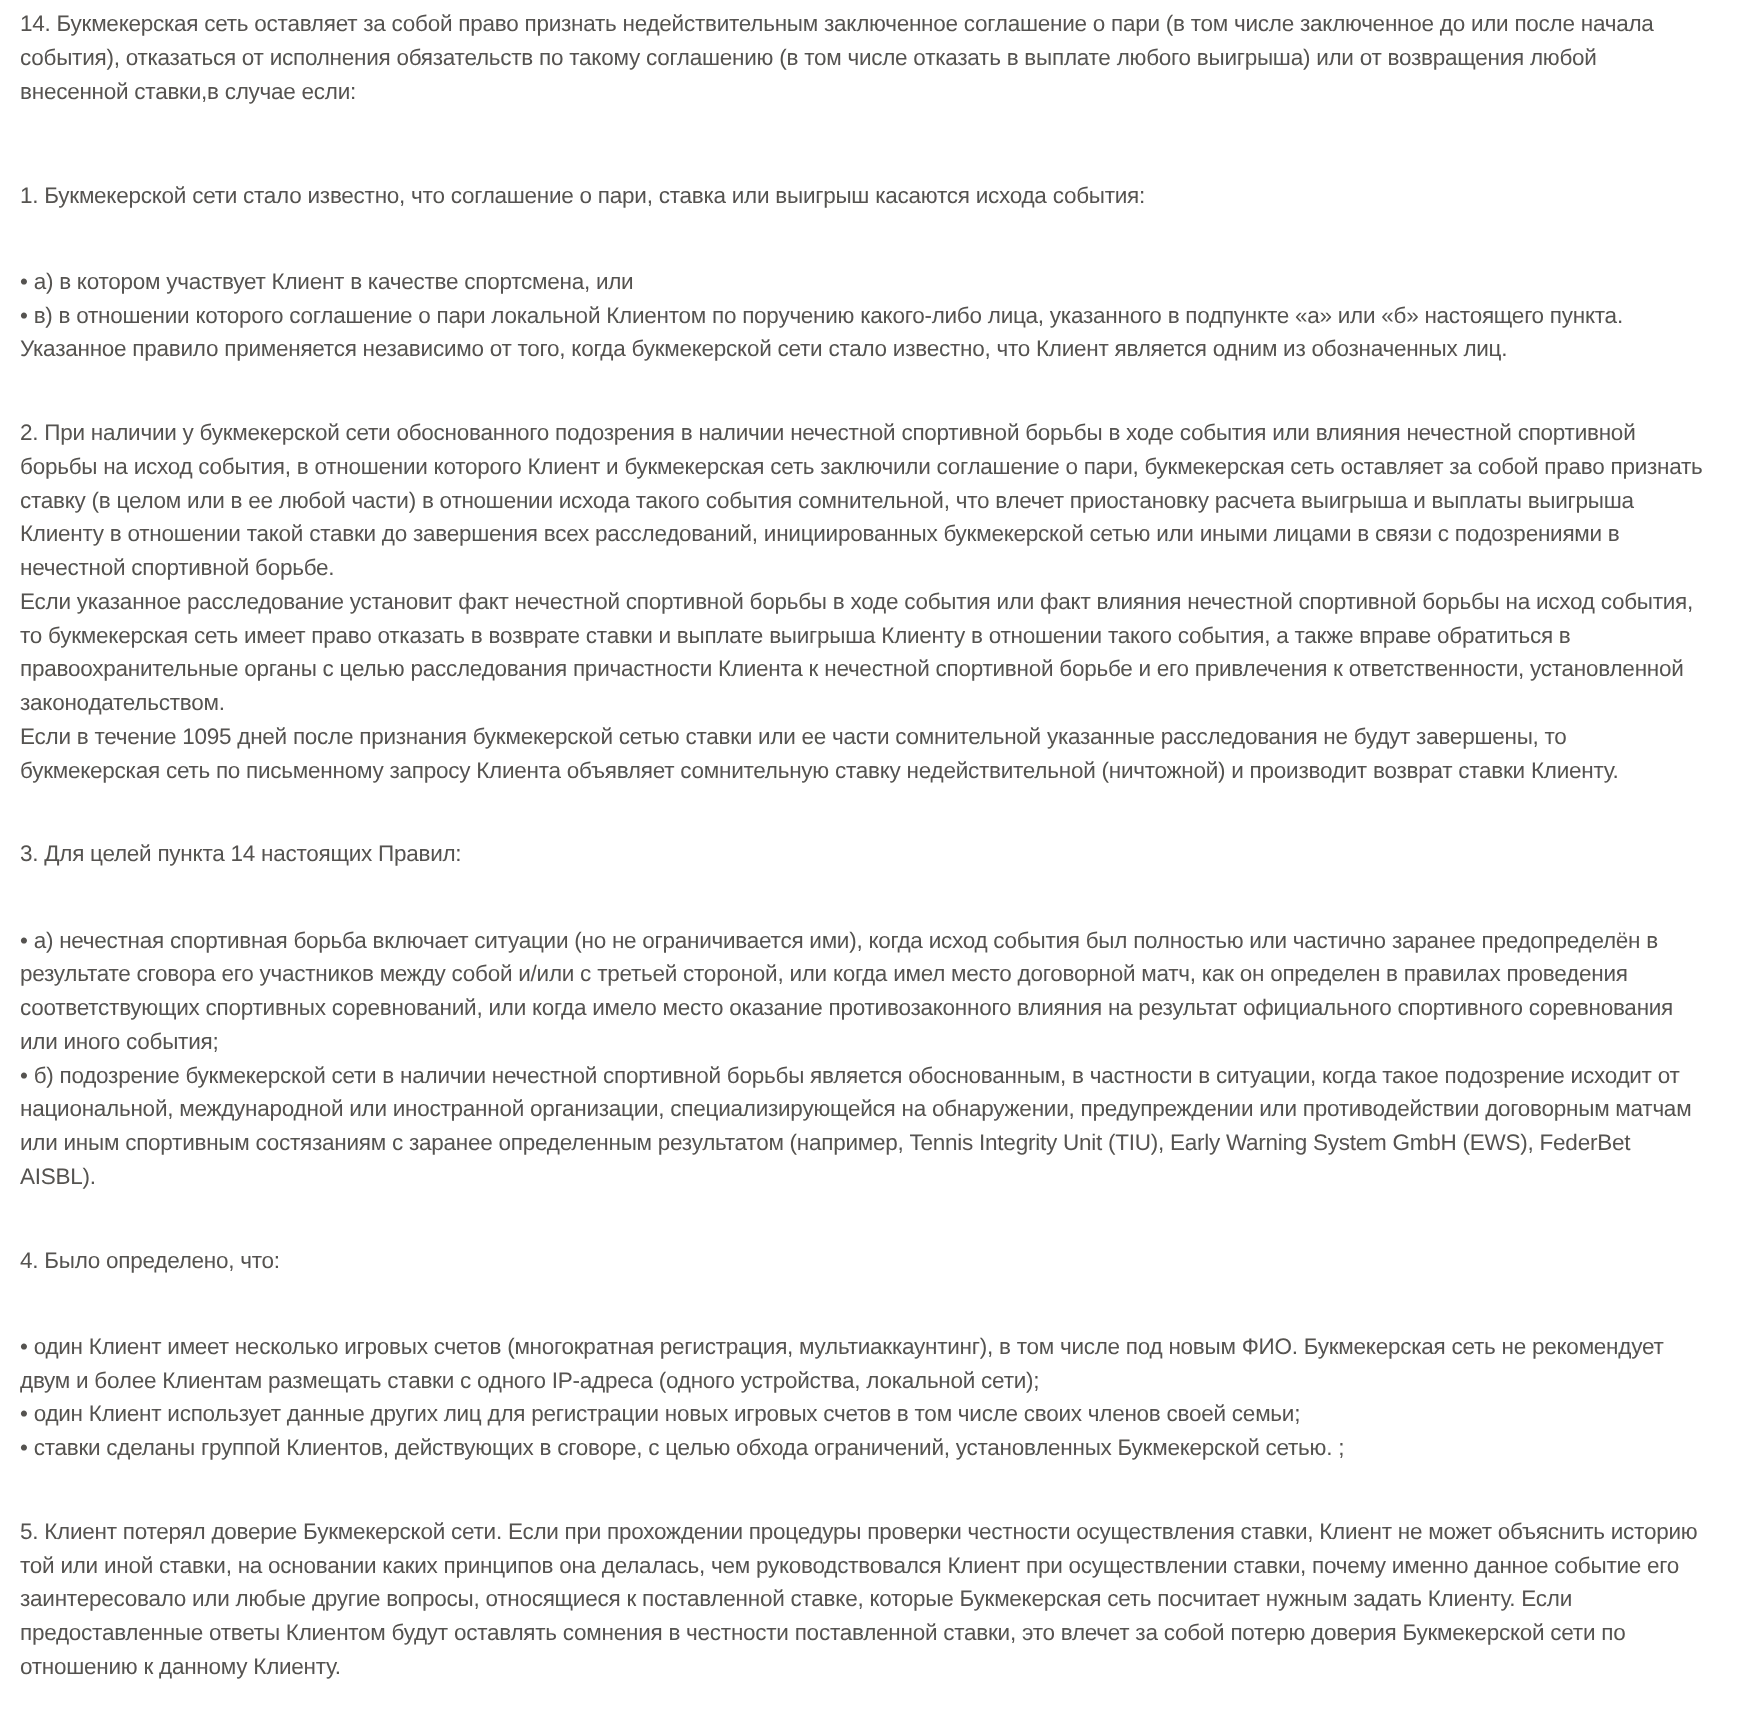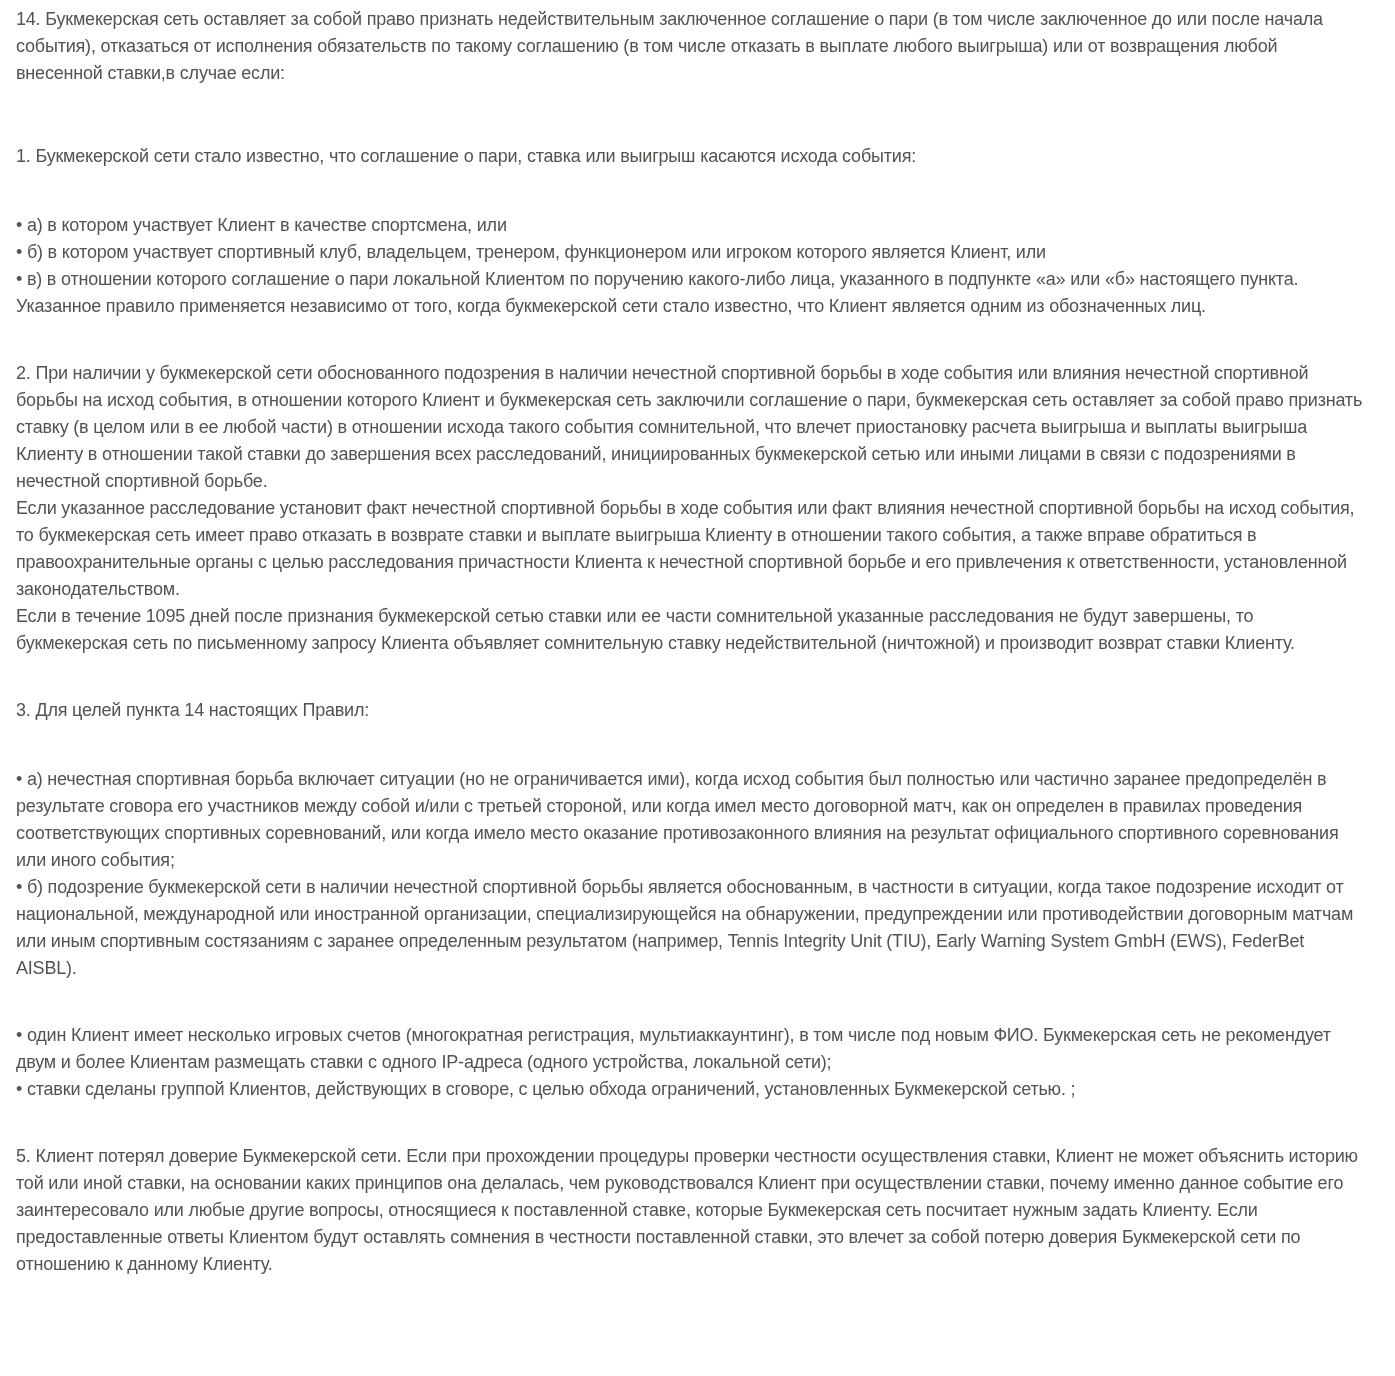--- a/index.html
+++ b/index.html
@@ -40,39 +40,40 @@
 <body>
 
 <div class="doc">
 
   <p class="block intro">14. Букмекерская сеть оставляет за собой право признать недействительным заключенное соглашение о пари (в том числе заключенное до или после начала события), отказаться от исполнения обязательств по такому соглашению (в том числе отказать в выплате любого выигрыша) или от возвращения любой внесенной ставки,в случае если:</p>
 
   <p class="block heading-block">1. Букмекерской сети стало известно, что соглашение о пари, ставка или выигрыш касаются исхода события:</p>
 
   <div class="block">
     <div class="line">• а) в котором участвует Клиент в качестве спортсмена, или</div>
-    <div class="line">• б) в котором участвует спортивный клуб, владельцем, тренером, функционером или игроком которого является Клиент, или</div>
     <div class="line">• в) в отношении которого соглашение о пари локальной Клиентом по поручению какого-либо лица, указанного в подпункте «а» или «б» настоящего пункта.</div>
     <div class="line">Указанное правило применяется независимо от того, когда букмекерской сети стало известно, что Клиент является одним из обозначенных лиц.</div>
   </div>
 
   <div class="block">
     <div class="line">2. При наличии у букмекерской сети обоснованного подозрения в наличии нечестной спортивной борьбы в ходе события или влияния нечестной спортивной борьбы на исход события, в отношении которого Клиент и букмекерская сеть заключили соглашение о пари, букмекерская сеть оставляет за собой право признать ставку (в целом или в ее любой части) в отношении исхода такого события сомнительной, что влечет приостановку расчета выигрыша и выплаты выигрыша Клиенту в отношении такой ставки до завершения всех расследований, инициированных букмекерской сетью или иными лицами в связи с подозрениями в нечестной спортивной борьбе.</div>
     <div class="line">Если указанное расследование установит факт нечестной спортивной борьбы в ходе события или факт влияния нечестной спортивной борьбы на исход события, то букмекерская сеть имеет право отказать в возврате ставки и выплате выигрыша Клиенту в отношении такого события, а также вправе обратиться в правоохранительные органы с целью расследования причастности Клиента к нечестной спортивной борьбе и его привлечения к ответственности, установленной законодательством.</div>
     <div class="line">Если в течение 1095 дней после признания букмекерской сетью ставки или ее части сомнительной указанные расследования не будут завершены, то букмекерская сеть по письменному запросу Клиента объявляет сомнительную ставку недействительной (ничтожной) и производит возврат ставки Клиенту.</div>
   </div>
 
   <p class="block heading-block">3. Для целей пункта 14 настоящих Правил:</p>
 
   <div class="block">
     <div class="line">• а) нечестная спортивная борьба включает ситуации (но не ограничивается ими), когда исход события был полностью или частично заранее предопределён в результате сговора его участников между собой и/или с третьей стороной, или когда имел место договорной матч, как он определен в правилах проведения соответствующих спортивных соревнований, или когда имело место оказание противозаконного влияния на результат официального спортивного соревнования или иного события;</div>
     <div class="line">• б) подозрение букмекерской сети в наличии нечестной спортивной борьбы является обоснованным, в частности в ситуации, когда такое подозрение исходит от национальной, международной или иностранной организации, специализирующейся на обнаружении, предупреждении или противодействии договорным матчам или иным спортивным состязаниям с заранее определенным результатом (например, Tennis Integrity Unit (TIU), Early Warning System GmbH (EWS), FederBet AISBL).</div>
   </div>
 
+  <p class="block heading-block">4. Было определено, что:</p>
 
   <div class="block">
     <div class="line">• один Клиент имеет несколько игровых счетов (многократная регистрация, мультиаккаунтинг), в том числе под новым ФИО. Букмекерская сеть не рекомендует двум и более Клиентам размещать ставки с одного IP-адреса (одного устройства, локальной сети);</div>
+    <div class="line">• один Клиент использует данные других лиц для регистрации новых игровых счетов в том числе своих членов своей семьи;</div>
     <div class="line">• ставки сделаны группой Клиентов, действующих в сговоре, с целью обхода ограничений, установленных Букмекерской сетью. ;</div>
   </div>
 
   <p class="block">5. Клиент потерял доверие Букмекерской сети. Если при прохождении процедуры проверки честности осуществления ставки, Клиент не может объяснить историю той или иной ставки, на основании каких принципов она делалась, чем руководствовался Клиент при осуществлении ставки, почему именно данное событие его заинтересовало или любые другие вопросы, относящиеся к поставленной ставке, которые Букмекерская сеть посчитает нужным задать Клиенту. Если предоставленные ответы Клиентом будут оставлять сомнения в честности поставленной ставки, это влечет за собой потерю доверия Букмекерской сети по отношению к данному Клиенту.</p>
 
 </div>
 
 </body></html>

